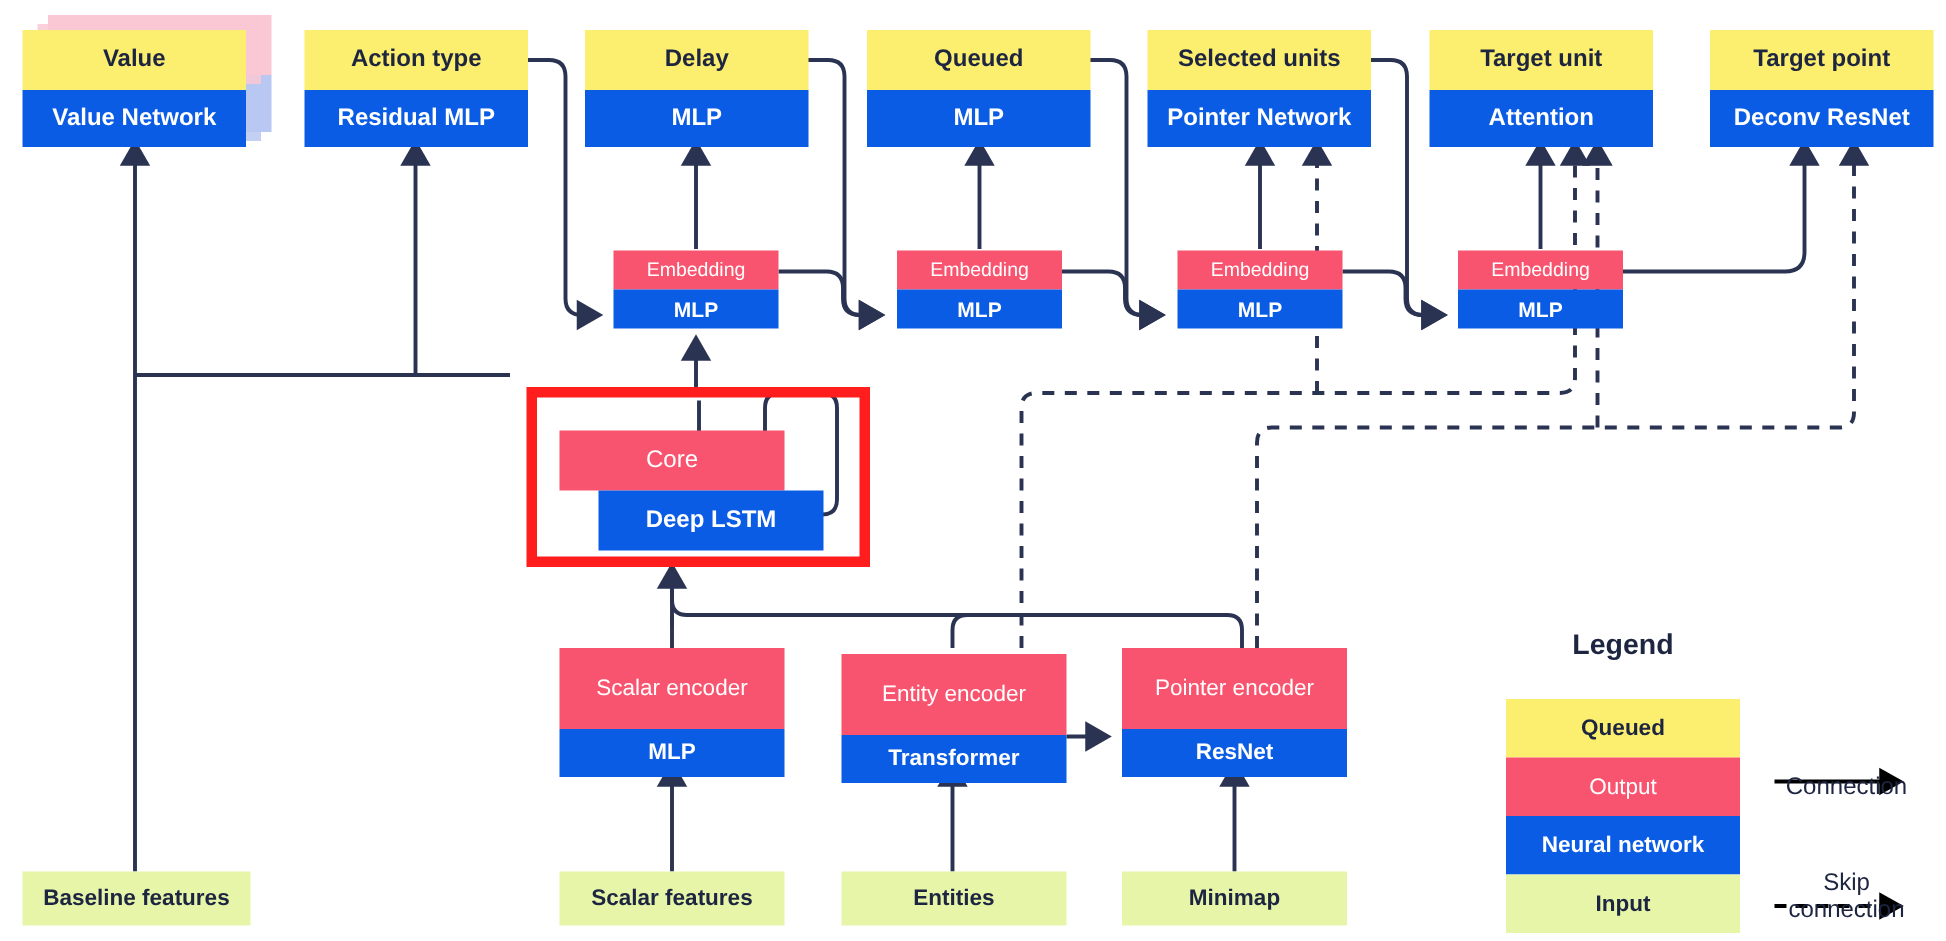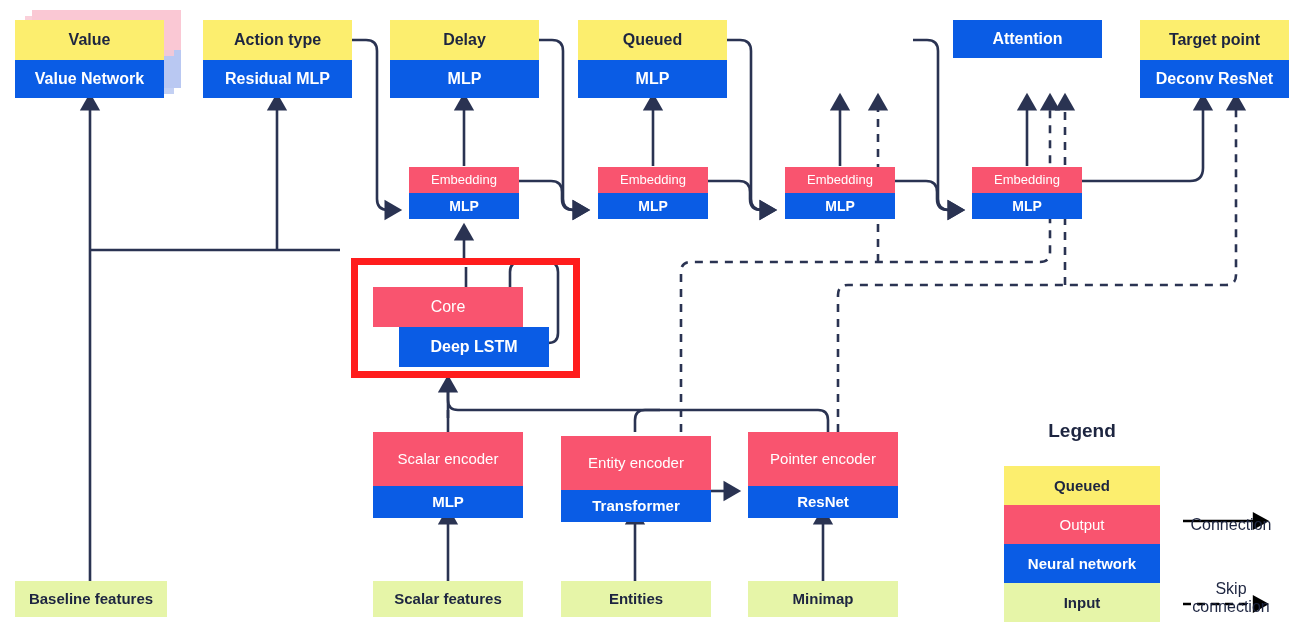--- a/index.html
+++ b/index.html
@@ -156,22 +156,27 @@
   <div class="node top-node" style="left:390px;top:20px;">
     <div class="cell c-action">Delay</div>
     <div class="cell c-nn">MLP</div>
   </div>
 
   <div class="node top-node" style="left:578px;top:20px;">
     <div class="cell c-action">Queued</div>
     <div class="cell c-nn">MLP</div>
   </div>
 
+  <div class="node top-node" style="left:765px;top:20px;">
+    <div class="cell c-action">Selected units</div>
+    <div class="cell c-nn">Pointer Network</div>
+  </div>
 
   <div class="node top-node" style="left:953px;top:20px;">
+    <div class="cell c-action">Target unit</div>
     <div class="cell c-nn">Attention</div>
   </div>
 
   <div class="node top-node" style="left:1140px;top:20px;">
     <div class="cell c-action">Target point</div>
     <div class="cell c-nn">Deconv ResNet</div>
   </div>
 
   <div class="node emb-node" style="left:409px;top:167px;">
     <div class="cell c-output">Embedding</div>

